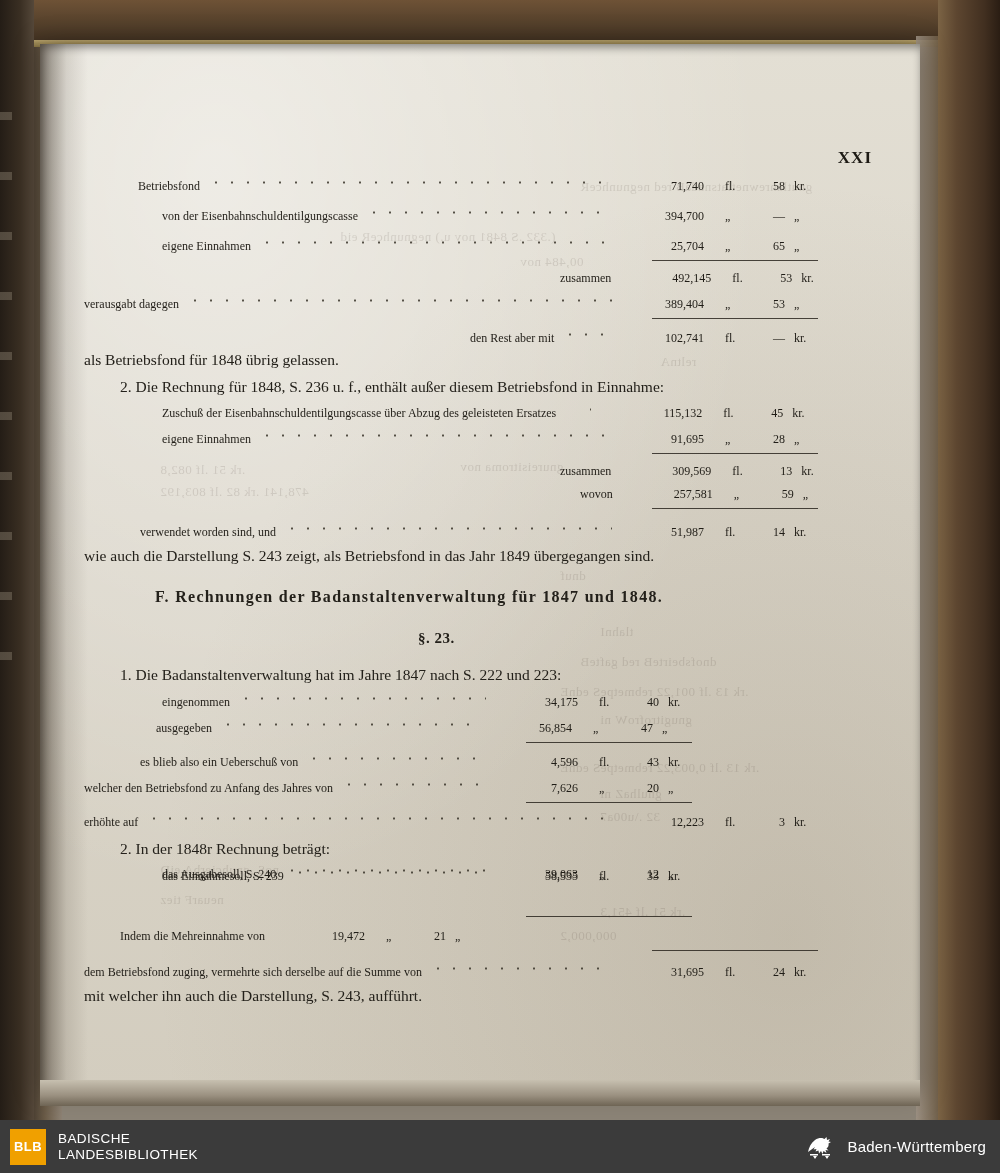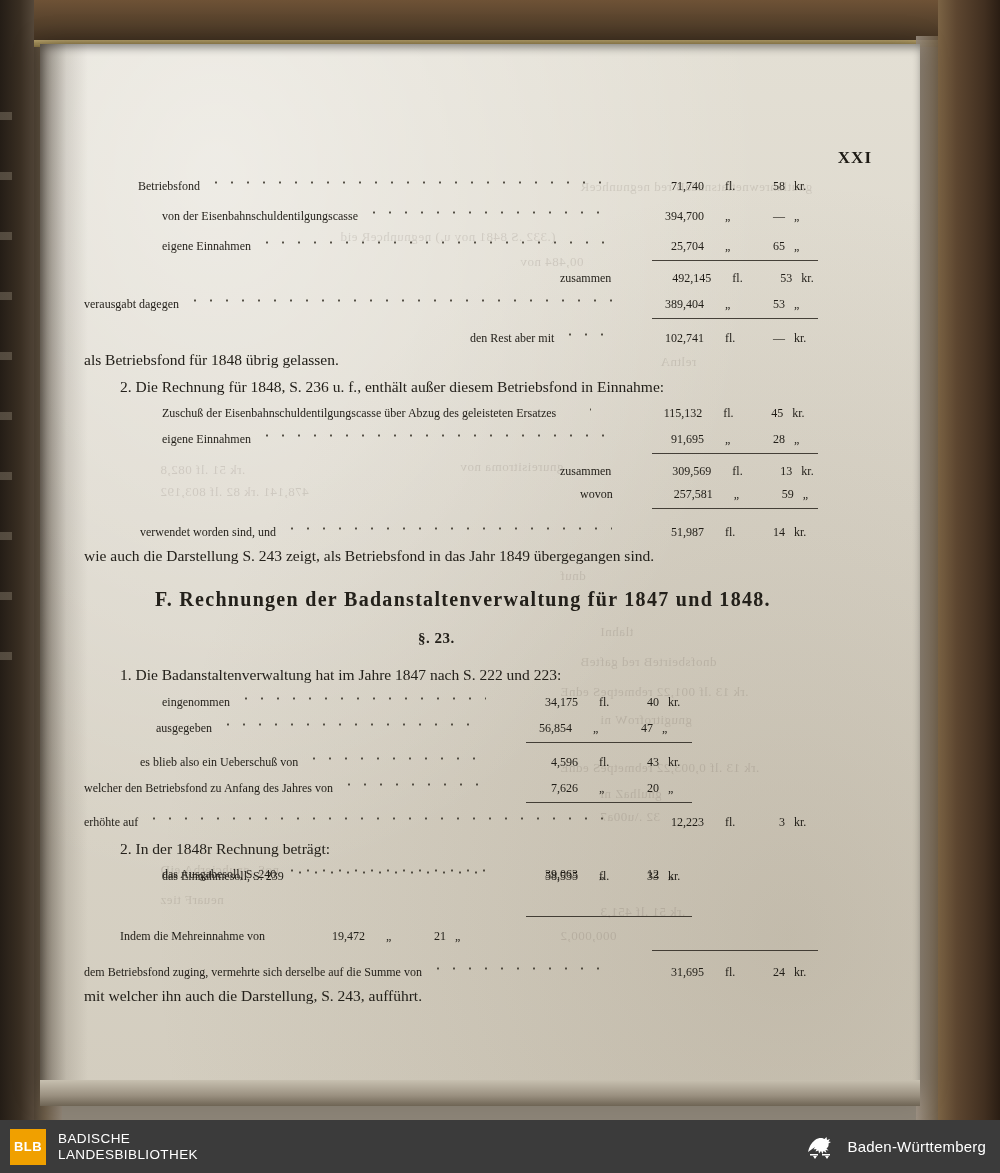--- a/index.html
+++ b/index.html
@@ -167,21 +167,21 @@
   .n-u2   { display: inline-block; width: 24px; text-align: left; padding-left: 9px;}
 
   .para {
     position: absolute;
     font-size: 15.5px;
     line-height: 20px;
     white-space: nowrap;
   }
   .heading {
     position: absolute;
-    font-size: 20px;
+    font-size: 16px;
     font-weight: bold;
     letter-spacing: 1.3px;
   }
   .sectno {
     position: absolute;
     font-size: 15px;
     font-weight: bold;
     letter-spacing: .5px;
   }
   .rule {

